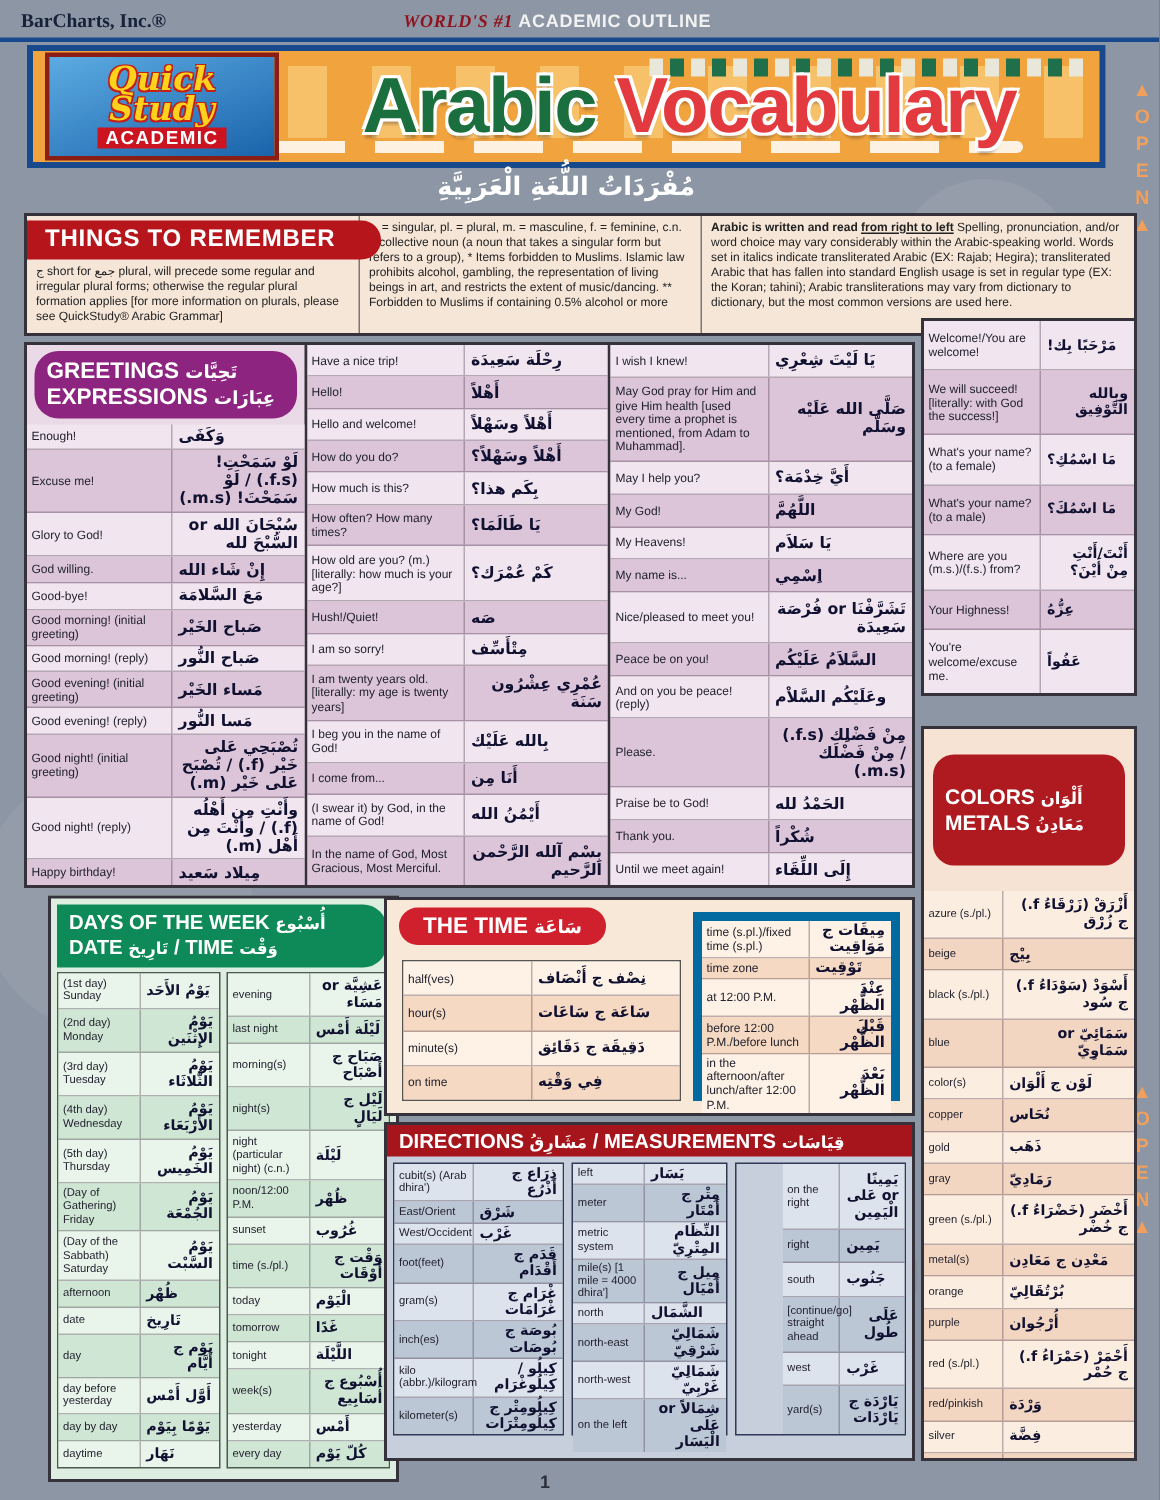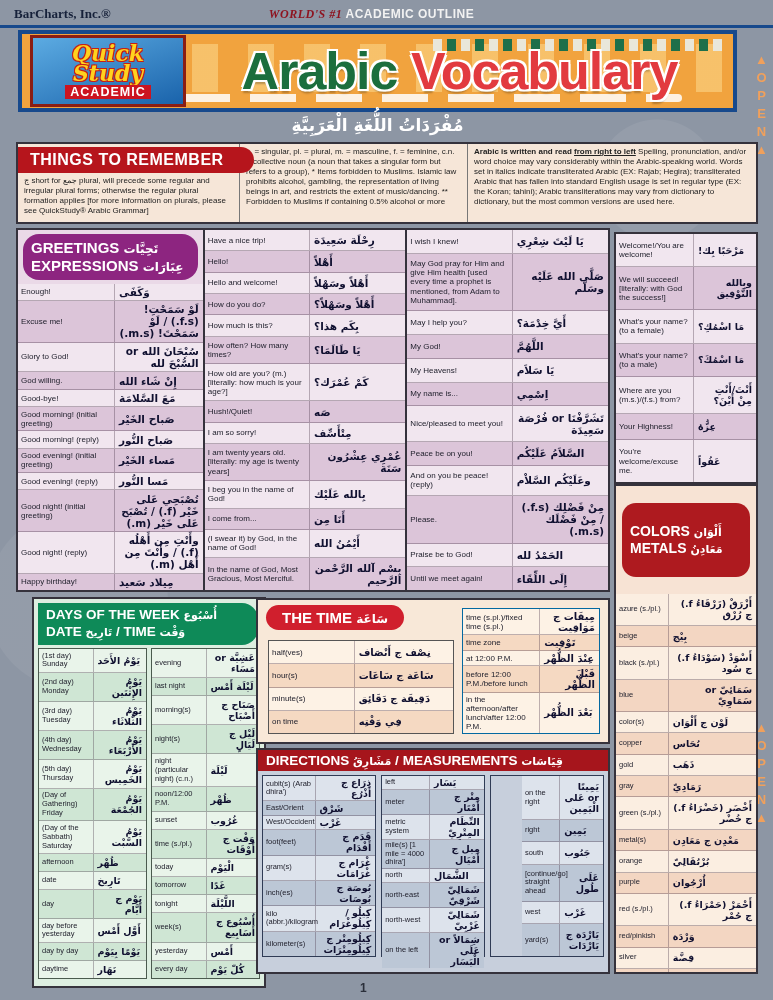--- a/index.html
+++ b/index.html
@@ -52,21 +52,21 @@
   .greet{left:16px;top:228px;width:594px;height:364px;background:#ead9e7;--odd:#f1e6ef;--even:#dcc5d9;display:flex;}
   .greet .gcol{display:flex;flex-direction:column;box-sizing:border-box;border-right:2px solid #35323c;}
   .greet .gcol:last-child{border-right:none;}
   .gcol1{width:188px;}.gcol2{width:204px;}.gcol3{width:202px;}
   .pill.purple{margin:4px 5px;background:#8d2580;color:#fff;font-weight:bold;font-size:15px;border-radius:16px;padding:5px 8px;line-height:1.15;}
   .pill.purple .ar{font-size:12px;font-weight:bold;}
   .rows .trow:nth-child(odd){background:var(--odd);}
   .rows .trow:nth-child(even){background:var(--even);}
   .gcol1 .rows{flex:1;}
   
-  .greet2{left:614px;top:232px;width:144px;height:252px;background:#ead9e7;--odd:#f1e6ef;--even:#dcc5d9;}
+  .greet2{left:614px;top:212px;width:144px;height:252px;background:#ead9e7;--odd:#f1e6ef;--even:#dcc5d9;}
   .greet2 .trow .en{width:55%;}
   .greet2 .trow .arc{width:45%;font-size:9.5px;}
   
   .colors{left:614px;top:484px;width:144px;height:490px;background:#f7e3d4;--odd:#fbeee1;--even:#f3d6c2;}
   .pill.darkred{margin:17px 6px;background:#ae1a1f;color:#fff;font-weight:bold;font-size:14px;border-radius:14px;padding:20px 8px;line-height:1.2;}
   .pill.darkred .ar{font-size:11px;}
   .colors .rows{height:calc(100% - 58px);}
   .colors .trow .en{width:37%;font-size:7.5px;}
   .colors .trow .arc{width:63%;font-size:9.5px;}
   
@@ -75,21 +75,21 @@
   .days .dhead .ar{font-size:11px;}
   .days .twocol{display:flex;gap:4px;padding:0 4px 4px 4px;height:calc(100% - 52px);box-sizing:border-box;}
   .days .sub{flex:1;border:1px solid #4a5a4e;}
   .days .trow .en{font-size:7.5px;width:50%;}
   .days .trow .arc{width:50%;font-size:9.5px;}
   
   .timebox{left:256px;top:598px;width:354px;height:146px;background:#f8e8d8;--odd:#fdf2e5;--even:#f5d9c2;}
   .pill.red{position:absolute;left:8px;top:5px;background:#d01f2d;color:#fff;font-weight:bold;font-size:15px;border-radius:16px;padding:4px 16px;}
   .pill.red .ar{font-size:12px;margin-top:36px;}
   .timebox .lt{position:absolute;left:10px;top:40px;width:184px;bottom:8px;border:1px solid #555;}
-  .timebox .rt{position:absolute;left:204px;top:8px;right:8px;bottom:8px;border:1px solid #0369a1;}
+  .timebox .rt{position:absolute;left:204px;top:8px;right:8px;bottom:8px;border:6px solid #0369a1;}
   .timebox .trow .en{font-size:8px;width:46%;}
   .timebox .trow .arc{width:54%;font-size:10px;}
   .timebox .rt .trow .en{width:56%;}
   .timebox .rt .trow .arc{width:44%;}
   
   .dirbox{left:256px;top:748px;width:354px;height:226px;background:#c7cfdc;--odd:#dde3ec;--even:#bcc7d6;}
   .dirbox .band{background:#a6151c;color:#fff;font-weight:bold;font-size:13.5px;padding:3px 8px;}
   .dirbox .band .ar{font-size:11px;}
   .dirbox .threecol{display:flex;gap:5px;padding:4px;height:calc(100% - 32px);box-sizing:border-box;}
   .dirbox .sub{border:1px solid #2f3b55;}
@@ -302,20 +302,24 @@
         </div>
           <div class="trow">
           <div class="en">Please.</div>
           <div class="arc ar" dir="rtl">مِنْ فَضْلِك (f.s.) / مِنْ فَضْلَك (m.s.)</div>
         </div>
           <div class="trow">
           <div class="en">Praise be to God!</div>
           <div class="arc ar" dir="rtl">الحَمْدُ لله</div>
         </div>
           <div class="trow">
+          <div class="en">Thank you.</div>
+          <div class="arc ar" dir="rtl">شُكْراً</div>
+        </div>
+          <div class="trow">
           <div class="en">Until we meet again!</div>
           <div class="arc ar" dir="rtl">إِلَى اللِّقَاء</div>
         </div>
         </div>
     </div>
   </section>
 
   <section class="box greet2">
     <div class="rows">
 

